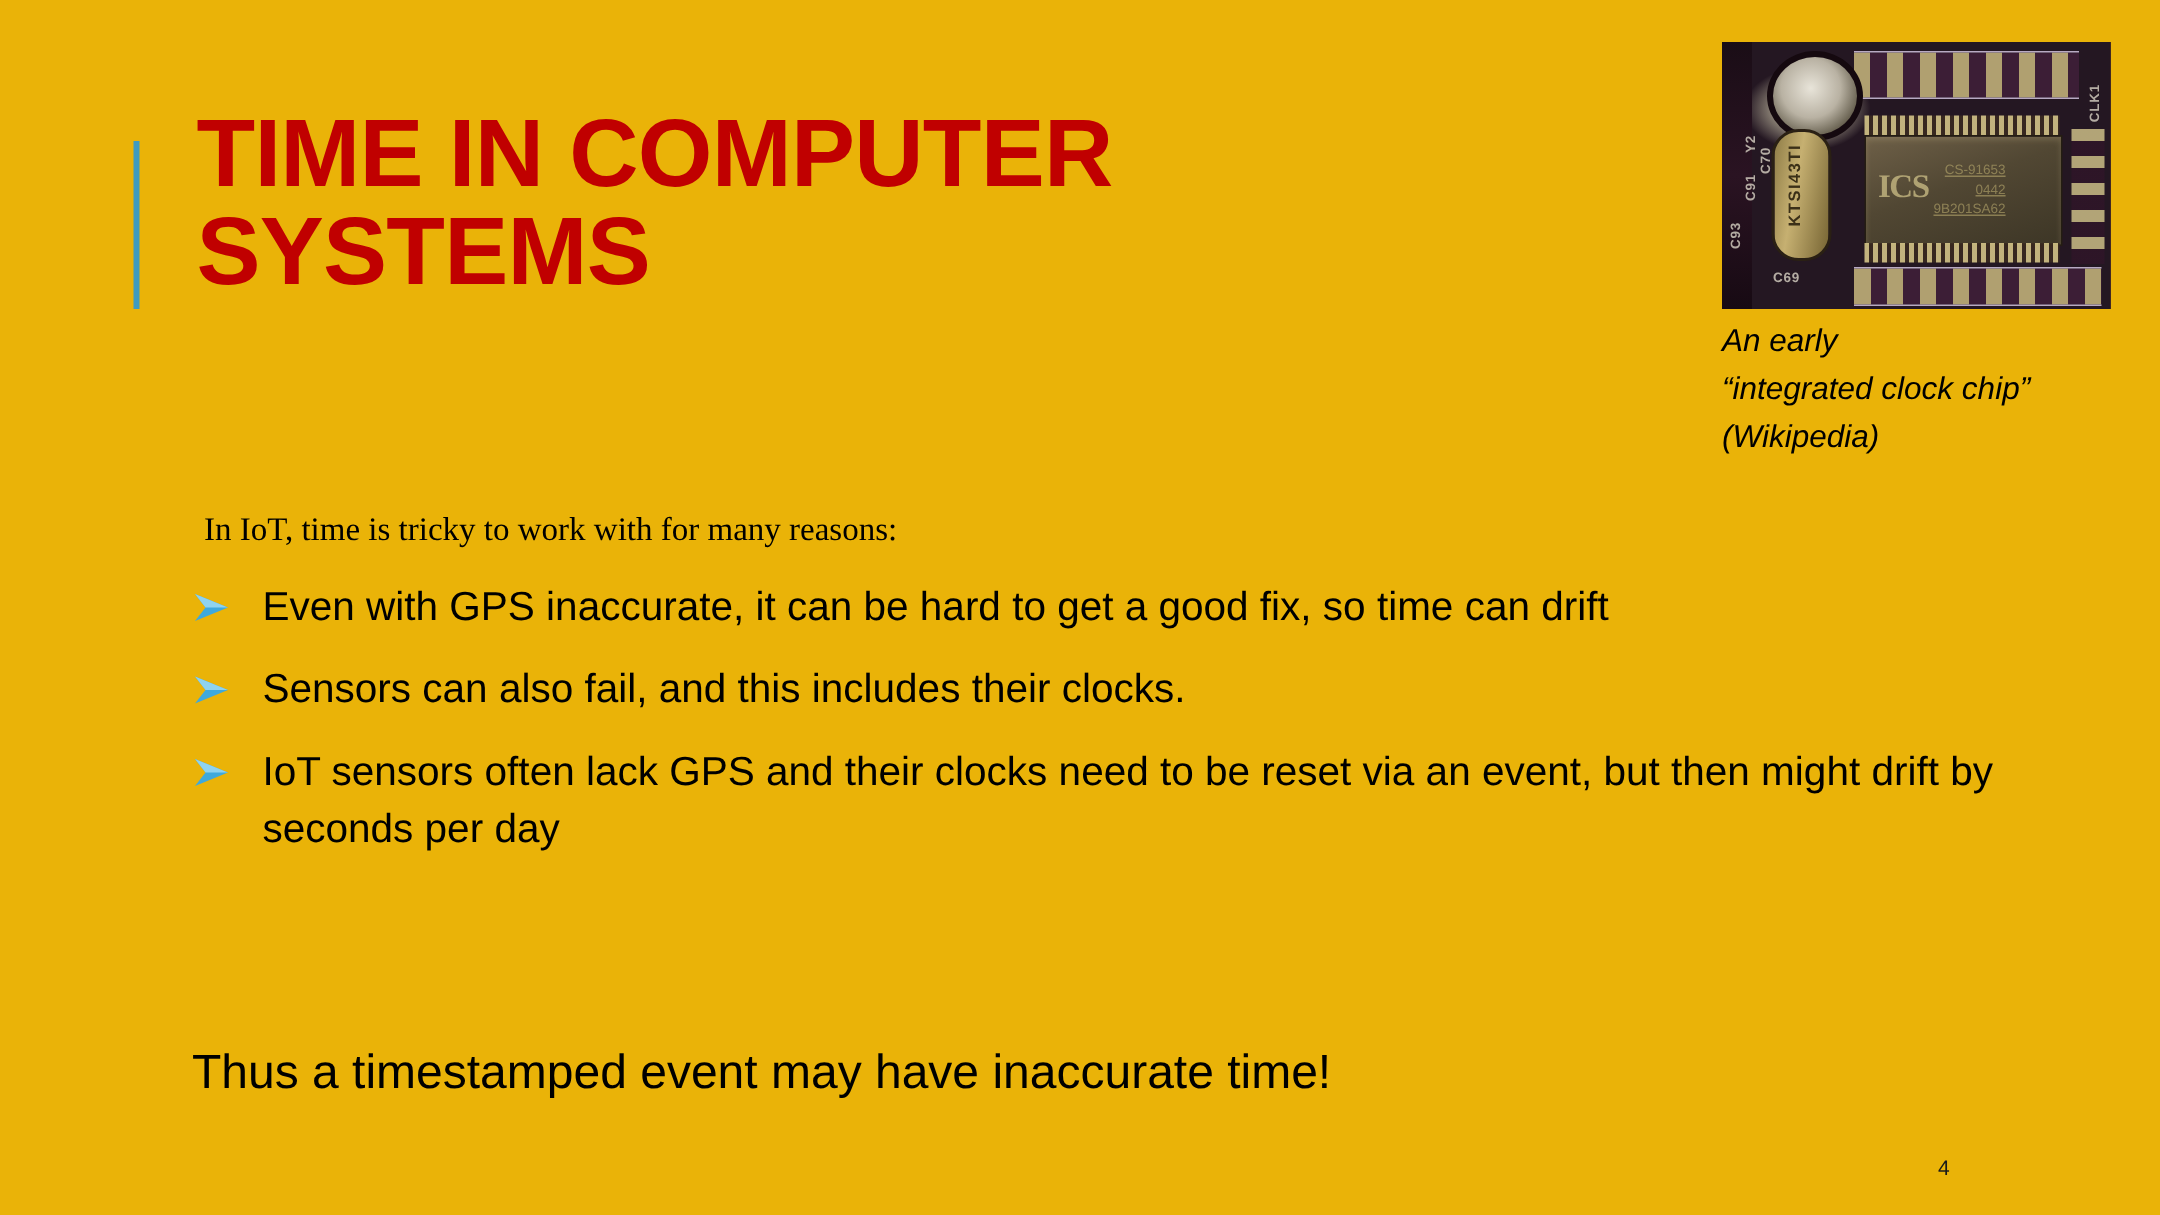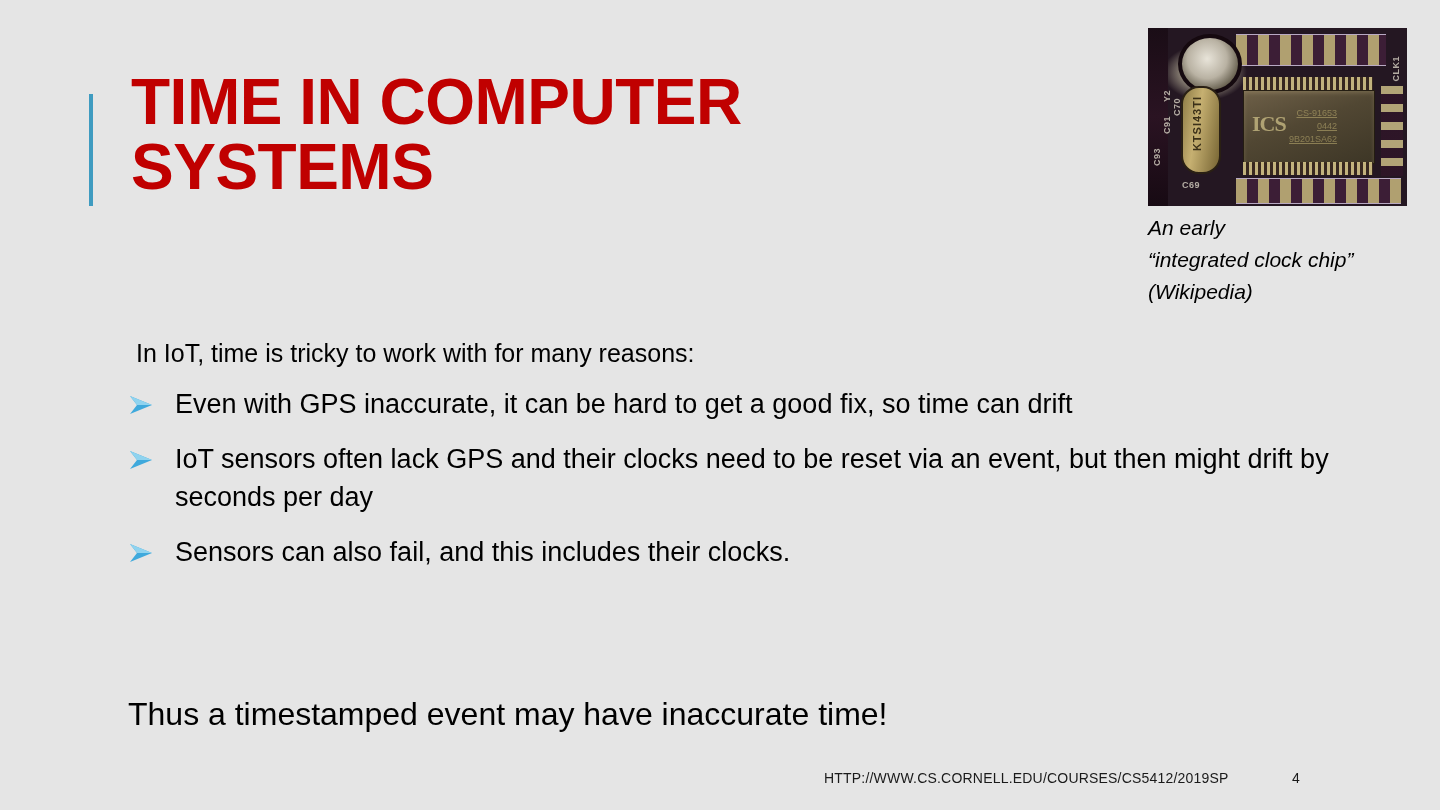--- a/index.html
+++ b/index.html
@@ -8,21 +8,21 @@
     padding: 0;
     background: #ffffff;
   }
   body {
     font-family: "Liberation Sans", sans-serif;
   }
   .slide {
     position: relative;
     width: 1440px;
     height: 810px;
-    background: #e5e5e5;
+    background: #eab308;
     overflow: hidden;
   }
 
   
   .title-accent-bar {
     position: absolute;
     left: 89px;
     top: 94px;
     width: 4px;
     height: 112px;
@@ -210,23 +210,24 @@
 
   
   .body-block {
     position: absolute;
     left: 128px;
     top: 333px;
     width: 1270px;
   }
   .lead-line {
     margin: 0 0 12px 8px;
-    font-size: 25px;
+    font-size: 22px;
     line-height: 40px;
     color: #000000;
+    font-family: Liberation Serif, serif;
   }
   .bullet-list {
     list-style: none;
     margin: 0;
     padding: 0;
   }
   .bullet-item {
     position: relative;
     margin: 0 0 17px 0;
     padding-left: 47px;
@@ -326,34 +327,33 @@
         </span>
         <span>Even with GPS inaccurate, it can be hard to get a good fix, so time can drift</span>
       </li>
       <li class="bullet-item">
         <span class="bullet-marker">
           <svg width="26" height="22" viewBox="0 0 26 22" xmlns="http://www.w3.org/2000/svg">
             <polygon points="2,2 24,11 2,20 9,11" fill="#3fa9dc"></polygon>
             <polygon points="2,2 24,11 9,11" fill="#8fd3ef"></polygon>
           </svg>
         </span>
-        <span>IoT sensors often lack GPS and their clocks need to be reset via an event, but then might drift by seconds per day</span>
+        <span>Sensors can also fail, and this includes their clocks.</span>
       </li>
       <li class="bullet-item">
         <span class="bullet-marker">
           <svg width="26" height="22" viewBox="0 0 26 22" xmlns="http://www.w3.org/2000/svg">
             <polygon points="2,2 24,11 2,20 9,11" fill="#3fa9dc"></polygon>
             <polygon points="2,2 24,11 9,11" fill="#8fd3ef"></polygon>
           </svg>
         </span>
-        <span>Sensors can also fail, and this includes their clocks.</span>
+        <span>IoT sensors often lack GPS and their clocks need to be reset via an event, but then might drift by seconds per day</span>
       </li>
     </ul>
   </div>
 
   <p class="closing-line">Thus a timestamped event may have inaccurate time!</p>
 
   <div class="footer">
-    <span class="footer-url">http://www.cs.cornell.edu/courses/cs5412/2019sp</span>
     <span class="footer-page">4</span>
   </div>
 
 </div>
 
 </body></html>

